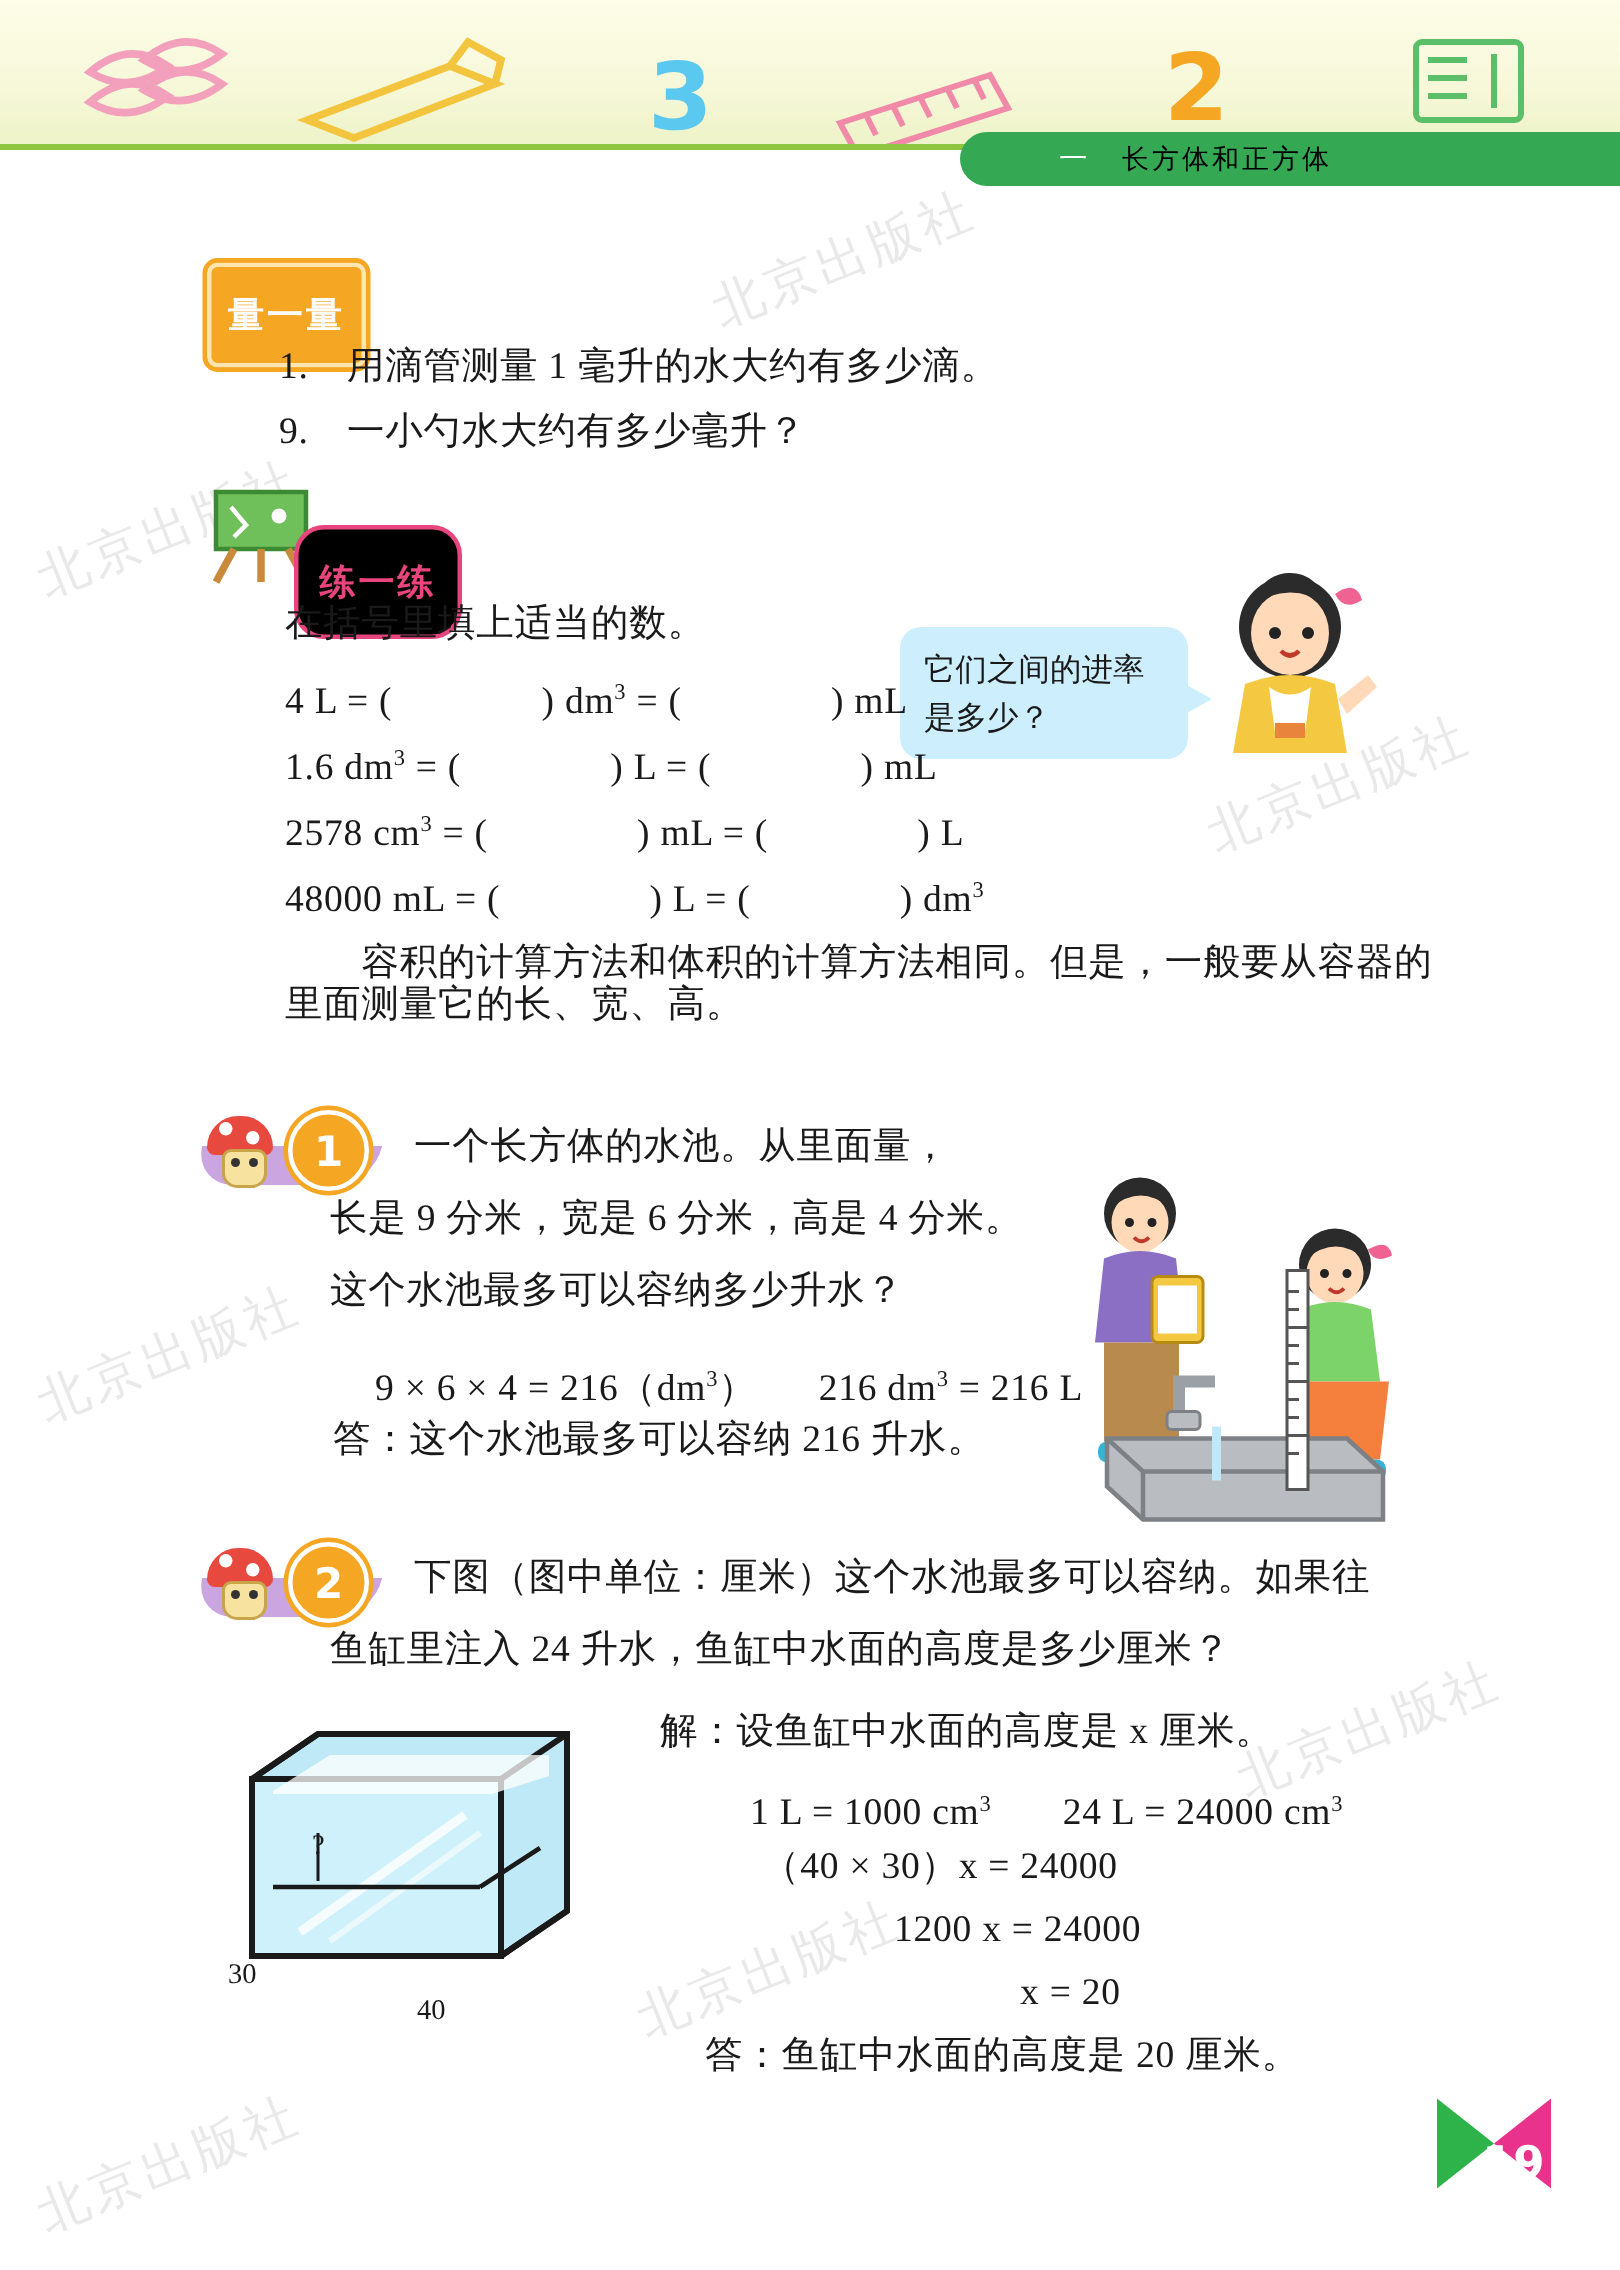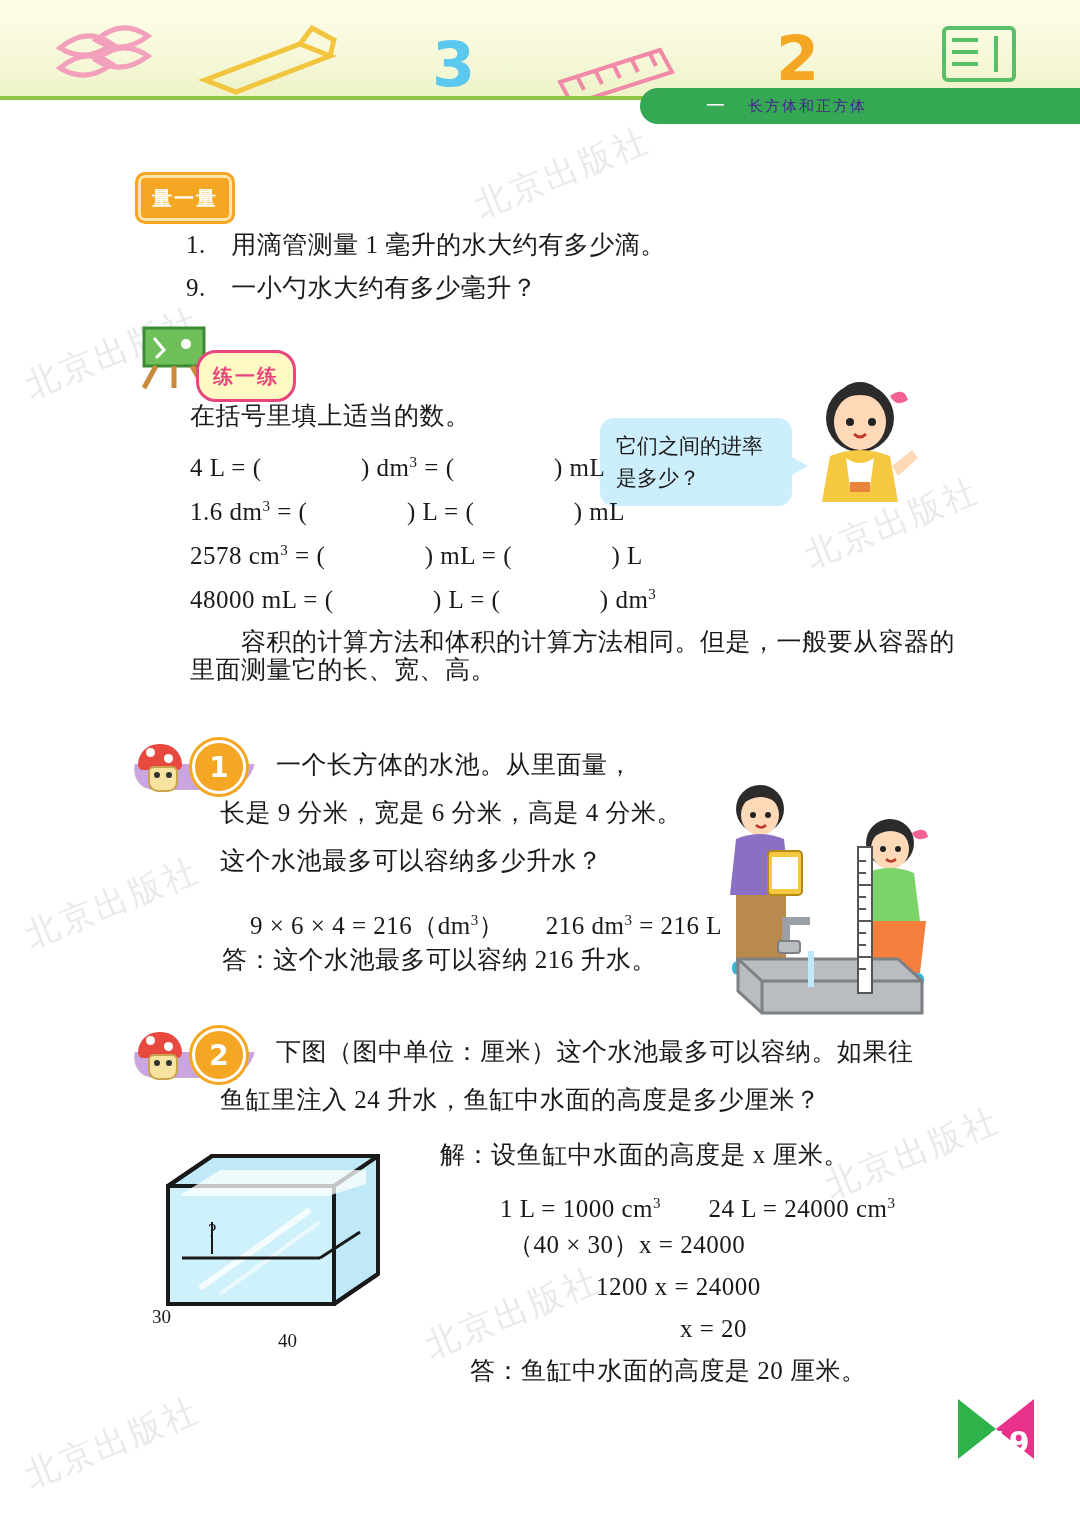--- a/index.html
+++ b/index.html
@@ -18,42 +18,42 @@
   .header-bar{
     position:absolute;left:640px;top:88px;width:440px;height:36px;
     background:#34a853;border-radius:18px 0 0 18px;
     display:flex;align-items:center;
   }
   .header-bar .hdash{
     color:#ffffff;font-size:19px;margin-left:66px;letter-spacing:1px;
     font-family:"DejaVu Sans", sans-serif;
   }
   .header-bar .htitle{
-    color:#4c1d95;font-size:15px;margin-left:22px;letter-spacing:2px;
+    color:#000000;font-size:18px;margin-left:22px;letter-spacing:2px;
     font-family:"DejaVu Sans", sans-serif;
   }
   .topband-line{
     position:absolute;left:0;top:96px;width:1080px;height:4px;background:#8fc641;
   }
   
   .page{position:absolute;left:0;top:0;width:1080px;height:1513px;}
   .tbox{position:absolute;font-size:25px;line-height:40px;letter-spacing:0.5px;}
   .cn{font-family:"Liberation Serif", serif;}
   .sup{font-size:15px;vertical-align:super;}
   
   .tag{
     position:absolute;height:40px;border-radius:10px;
     display:flex;align-items:center;justify-content:center;
-    font-size:20px;font-weight:bold;color:#ffffff;
+    font-size:24px;font-weight:bold;color:#ffffff;
     font-family:"DejaVu Sans", sans-serif;letter-spacing:2px;
-    padding:3px 14px;
+    padding:15px 14px;
   }
   .tag-orange{background:#f5a623;border:3px solid #f5a623;box-shadow:0 0 0 3px #ffe6b0 inset;}
   .tag-pink{
-    background:#fef9c3;border:3px solid #e8447e;color:#e8447e;
+    background:#000000;border:3px solid #e8447e;color:#e8447e;
     border-radius:20px;
   }
   
   .bubble{
     position:absolute;background:#cdeefc;border-radius:14px;
     padding:12px 16px;font-size:21px;line-height:32px;color:#1a1a1a;
   }
   .bubble:after{
     content:"";position:absolute;right:-16px;top:38px;
     border-width:10px 0 10px 18px;border-style:solid;

